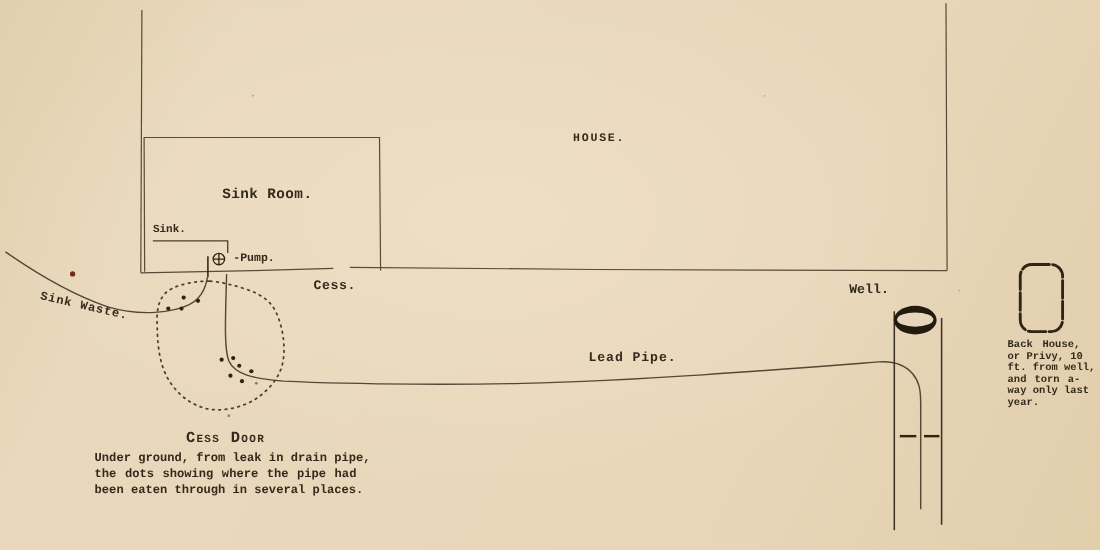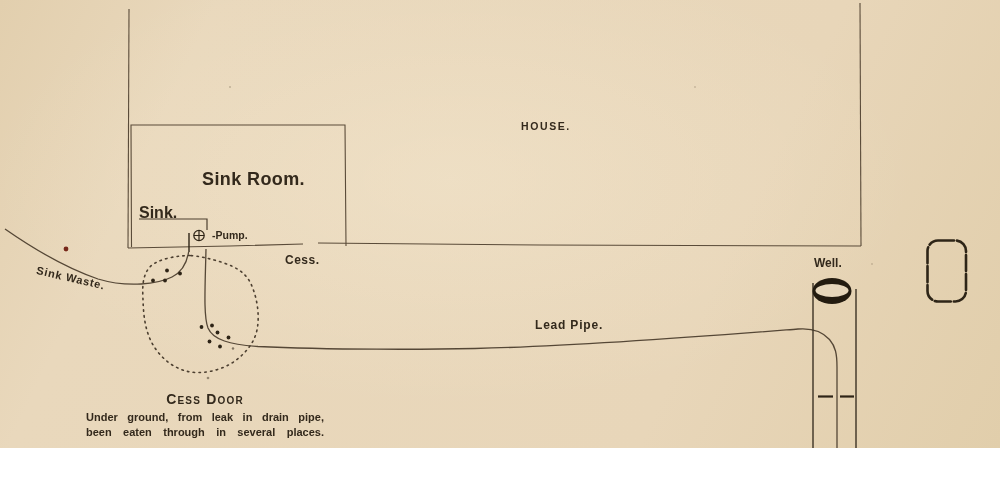--- a/index.html
+++ b/index.html
@@ -1,42 +1,42 @@
 <!DOCTYPE html>
 <html><head>
 <meta charset="utf-8">
 <style>
   html,body{margin:0;padding:0;}
   #page{
     position:relative;
-    width:1000px;height:448px;
+    width:1000px;height:500px;
     background:
       radial-gradient(ellipse at 45% 40%, rgba(255,246,225,.25), rgba(0,0,0,0) 60%),
       linear-gradient(115deg, #e2cfae 0%, #e9d8bc 18%, #e8d6b9 70%, #e1ceab 100%);
     background-color:#e7d5b8;
     overflow:hidden;
-    font-family:Liberation Sans, sans-serif;
+    font-family:Liberation Mono, monospace;
     color:#33291c;
   }
   #art{position:absolute;left:0;top:0;}
   .lbl{
     position:absolute;
     font-weight:bold;
     white-space:nowrap;
     color:#33291c;
   }
   .lbl-house{left:521px;top:120px;font-size:10.5px;letter-spacing:1.6px;}
-  .lbl-sinkroom{left:202px;top:169px;font-size:18px;letter-spacing:.4px;}
-  .lbl-sink{left:139px;top:204px;font-size:16px;}
+  .lbl-sinkroom{left:202px;top:169px;font-size:13px;letter-spacing:.4px;}
+  .lbl-sink{left:139px;top:204px;font-size:10px;}
   .lbl-pump{left:212px;top:229px;font-size:10.5px;}
   .lbl-door{left:285px;top:253px;font-size:12px;letter-spacing:.5px;}
   .lbl-sinkwaste{left:38px;top:264px;font-size:11px;letter-spacing:.8px;
      transform:rotate(13deg);transform-origin:left top;}
   .lbl-leadpipe{left:535px;top:318px;font-size:12px;letter-spacing:.8px;}
-  .lbl-well{left:814px;top:256px;font-size:12px;}
+  .lbl-well{left:772px;top:256px;font-size:12px;}
   .cesspool-block{
     position:absolute;left:86px;top:391px;width:238px;
     text-align:center;
   }
   .cesspool-title{
     font-variant:small-caps;font-weight:bold;font-size:14px;
     letter-spacing:1.2px;margin-bottom:3px;
   }
   .cesspool-line{
     font-size:11px;font-weight:bold;line-height:14.5px;
@@ -132,17 +132,26 @@
   <div class="lbl lbl-sink">Sink.</div>
   <div class="lbl lbl-pump">-Pump.</div>
   <div class="lbl lbl-door">Cess.</div>
   <div class="lbl lbl-sinkwaste">Sink Waste.</div>
   <div class="lbl lbl-leadpipe">Lead Pipe.</div>
   <div class="lbl lbl-well">Well.</div>
 
   <div class="cesspool-block">
     <div class="cesspool-title">Cess Door</div>
     <div class="cesspool-line">Under ground, from leak in drain pipe,</div>
+    <div class="cesspool-line">the dots showing where the pipe had</div>
     <div class="cesspool-line">been eaten through in several places.</div>
   </div>
 
+  <div class="privy-block">
+    <div class="privy-line">Back House,</div>
+    <div class="privy-line">or Privy, 10</div>
+    <div class="privy-line">ft. from well,</div>
+    <div class="privy-line">and torn a-</div>
+    <div class="privy-line">way only last</div>
+    <div class="privy-line last">year.</div>
+  </div>
 
 </div>
 
 </body></html>

